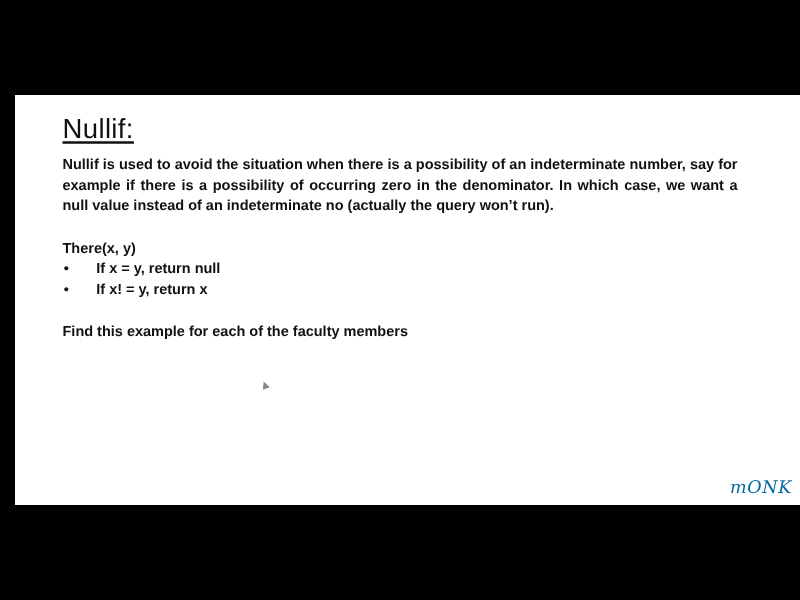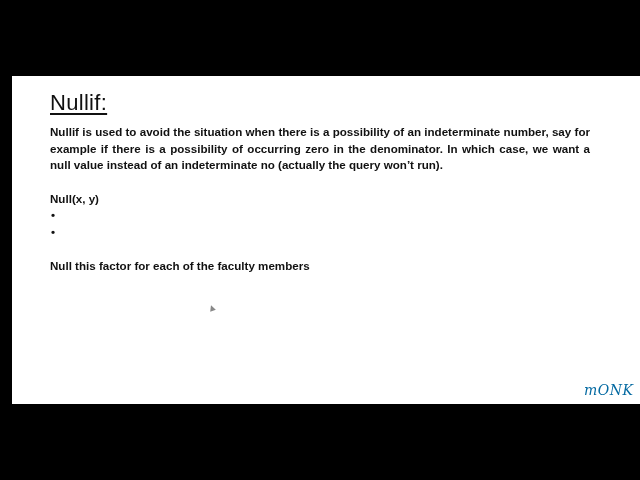--- a/index.html
+++ b/index.html
@@ -25,30 +25,32 @@
 <body>
 
 <div class="bar" style="top:0;height:76px;"></div>
 
 <div class="slide">
   <h1 class="title">Nullif:</h1>
 
   <div class="body">
     <p class="para">Nullif is used to avoid the situation when there is a possibility of an indeterminate number, say for example if there is a possibility of occurring zero in the denominator. In which case, we want a null value instead of an indeterminate no (actually the query won’t run).</p>
     <div class="gap"></div>
-    <p class="para">Null(x, y)</p>
+    <p class="para">There(x, y)</p>
     <ul>
       <li>
         <span class="bullet">•</span>
+        <span>If x = y, return null</span>
       </li>
       <li>
         <span class="bullet">•</span>
+        <span>If x! = y, return x</span>
       </li>
     </ul>
     <div class="gap"></div>
-    <p class="para">Null this factor for each of the faculty members</p>
+    <p class="para">Find this example for each of the faculty members</p>
   </div>
 
   <div class="cursor"></div>
   <div class="sig">mONK</div>
 </div>
 
 <div class="bar" style="top:404px;height:76px;"></div>
 
 </body></html>

